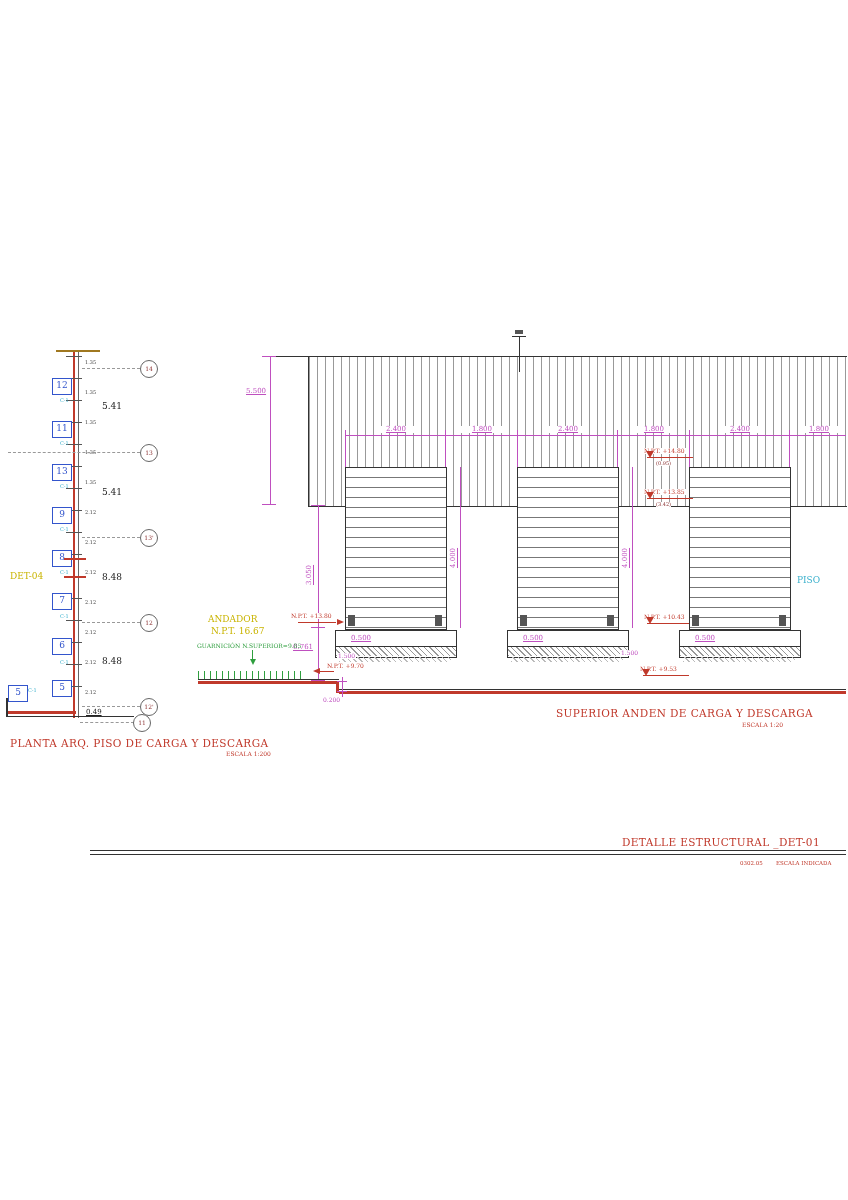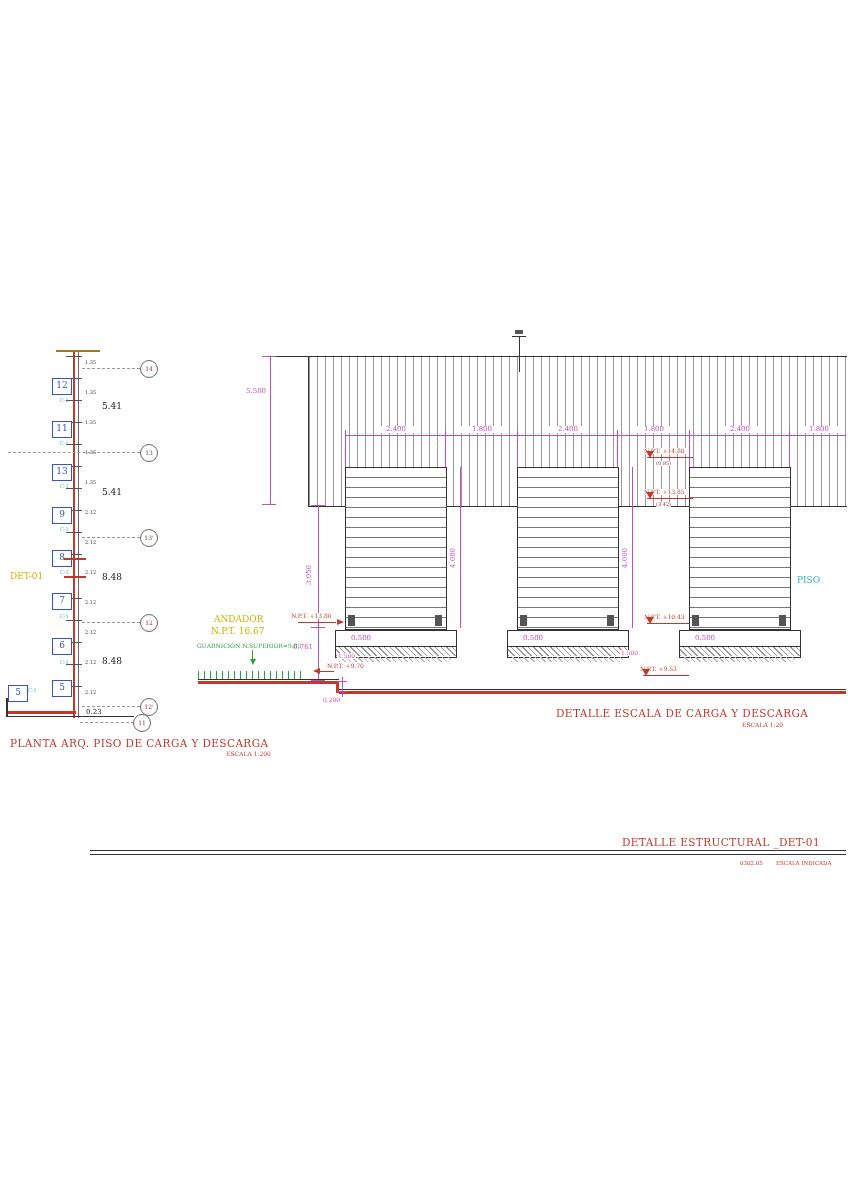--- a/index.html
+++ b/index.html
@@ -12,21 +12,21 @@
   .vl{position:absolute;width:1px;background:var(--ink);}
   .mhl{position:absolute;height:1px;background:var(--magenta);}
   .mvl{position:absolute;width:1px;background:var(--magenta);}
   .rln{position:absolute;height:1px;background:var(--red);}
   .dash{position:absolute;border-top:1px dashed #999;height:0;}
   .red{color:var(--red);}
   .mag{color:var(--magenta);}
   .cyan{color:var(--cyan);}
   .yellow{color:var(--yellow);}
   .green{color:var(--green);}
-  .f5{font-size:5px;} .f6{font-size:6px;} .f7{font-size:7px;} .f9{font-size:9px;} .f10{font-size:10.5px;letter-spacing:.4px;}
+  .f5{font-size:5px;} .f6{font-size:6px;} .f7{font-size:7px;text-decoration:underline;} .f9{font-size:9px;} .f10{font-size:10.5px;letter-spacing:.4px;}
   .vert{writing-mode:vertical-rl;transform:rotate(180deg);}
   .wbg{background:#fff;padding:0 1px;}
   .npt{position:absolute;color:var(--red);font-size:6px;line-height:1;background:#fff;padding:0 1px;white-space:nowrap;}
   .note{position:absolute;font-size:5px;line-height:1;color:#8a3030;background:#fff;white-space:nowrap;}
   .axisbox{position:absolute;left:52px;width:18px;height:15px;border:1px solid var(--blue);color:var(--blue);font-size:9px;line-height:13px;text-align:center;background:#fff;}
   .coltag{position:absolute;left:60px;font-size:5px;line-height:1;color:var(--cyan);}
   .bubble{position:absolute;width:16px;height:16px;border:1px solid #666;border-radius:50%;font-size:6px;line-height:15px;text-align:center;color:#8a3030;background:#fff;}
   .plan-ticks{position:absolute;left:66px;top:356px;width:16px;height:352px;background:repeating-linear-gradient(180deg,#555 0 1px,transparent 1px 22px);}
   .ticknums{position:absolute;left:85px;top:360px;display:flex;flex-direction:column;gap:25px;font-size:5px;line-height:1;color:#444;}
   .wall{position:absolute;left:308px;top:356px;width:538px;height:149px;background:repeating-linear-gradient(90deg,#999 0 1px,transparent 1px 8px);border-top:1px solid var(--ink);border-bottom:1px solid var(--ink);border-left:1px solid var(--ink);}
@@ -95,23 +95,23 @@
   <div class="bubble" style="left:140px;top:444px;">13</div>
   <div class="bubble" style="left:140px;top:529px;">13'</div>
   <div class="bubble" style="left:140px;top:614px;">12</div>
   <div class="bubble" style="left:140px;top:698px;">12'</div>
   <div class="bubble" style="left:133px;top:714px;">11</div>
 
   <span class="t f9" style="left:102px;top:402px;">5.41</span>
   <span class="t f9" style="left:102px;top:488px;">5.41</span>
   <span class="t f9" style="left:102px;top:573px;">8.48</span>
   <span class="t f9" style="left:102px;top:657px;">8.48</span>
-  <span class="t f7" style="left:86px;top:709px;">0.23</span>
-
-  <span class="t f9 yellow" style="left:10px;top:572px;">DET-01</span>
+  <span class="t f7" style="left:86px;top:709px;">0.49</span>
+
+  <span class="t f9 yellow" style="left:10px;top:572px;">DET-04</span>
   <div class="abs" style="left:64px;top:558px;width:22px;height:2px;background:var(--red);"></div>
   <div class="abs" style="left:64px;top:576px;width:22px;height:2px;background:var(--red);"></div>
 
   <div class="abs" style="left:6px;top:711px;width:70px;height:3px;background:var(--red);"></div>
   <div class="hl" style="left:6px;top:716px;width:128px;"></div>
   <div class="abs" style="left:6px;top:698px;width:2px;height:19px;background:var(--ink);"></div>
   <div class="axisbox" style="left:8px;top:685px;">5</div>
   <span class="coltag" style="left:28px;top:688px;">C-1</span>
 
   <span class="t f10 red" style="left:10px;top:738px;">PLANTA ARQ.  PISO DE CARGA Y DESCARGA</span>
@@ -181,21 +181,21 @@
   <div class="mhl" style="left:311px;top:505px;width:14px;"></div>
   <div class="mhl" style="left:311px;top:627px;width:14px;"></div>
   <div class="mhl" style="left:311px;top:680px;width:14px;"></div>
   <span class="t f7 mag vert" style="left:306px;top:545px;height:40px;">3.050</span>
   <span class="t f7 mag wbg" style="left:292px;top:644px;">0.761</span>
 
   <span class="npt" style="left:290px;top:613px;">N.P.T. +13.80</span>
   <div class="rln" style="left:298px;top:622px;width:38px;"></div>
   <div class="tri-r" style="left:337px;top:619px;"></div>
 
-  <span class="t f9 yellow" style="left:214px;top:615px;">ANDADOR</span>
+  <span class="t f9 yellow" style="left:208px;top:615px;">ANDADOR</span>
   <span class="t f9 yellow" style="left:211px;top:627px;">N.P.T. 16.67</span>
 
   <span class="t f6 green" style="left:197px;top:643px;">GUARNICIÓN  N.SUPERIOR=9.85</span>
   <div class="abs" style="left:252px;top:650px;width:1px;height:9px;background:var(--green);"></div>
   <div class="tri-dg" style="left:250px;top:659px;"></div>
 
   <div class="grass"></div>
   <div class="hl" style="left:198px;top:679px;width:141px;"></div>
   <div class="abs" style="left:198px;top:681px;width:141px;height:3px;background:var(--red);"></div>
   <div class="abs" style="left:336px;top:681px;width:3px;height:12px;background:var(--red);"></div>
@@ -226,21 +226,21 @@
   <span class="npt" style="left:643px;top:614px;">N.P.T. +10.43</span>
   <div class="rln" style="left:647px;top:623px;width:42px;"></div>
   <div class="tri-d" style="left:646px;top:617px;"></div>
 
   <span class="npt" style="left:639px;top:666px;">N.P.T. +9.53</span>
   <div class="rln" style="left:643px;top:675px;width:46px;"></div>
   <div class="tri-d" style="left:642px;top:669px;"></div>
 
   <span class="t f9 cyan" style="left:797px;top:576px;">PISO</span>
 
-  <span class="t f10 red" style="left:556px;top:708px;">DETALLE ESCALA DE CARGA  Y DESCARGA</span>
+  <span class="t f10 red" style="left:556px;top:708px;">SUPERIOR ANDEN DE CARGA  Y DESCARGA</span>
   <span class="t f6 red" style="left:742px;top:722px;">ESCALA 1:20</span>
 
   <div class="t f10 red" style="left:500px;top:837px;width:320px;text-align:right;">DETALLE ESTRUCTURAL  _DET-01</div>
   <div class="hl" style="left:90px;top:850px;width:756px;"></div>
   <div class="hl" style="left:90px;top:854px;width:756px;"></div>
   <span class="t f5 red" style="left:740px;top:861px;font-size:5.5px;">0302.05</span>
   <span class="t f5 red" style="left:776px;top:861px;font-size:5.5px;">ESCALA INDICADA</span>
 
 </div>
 

